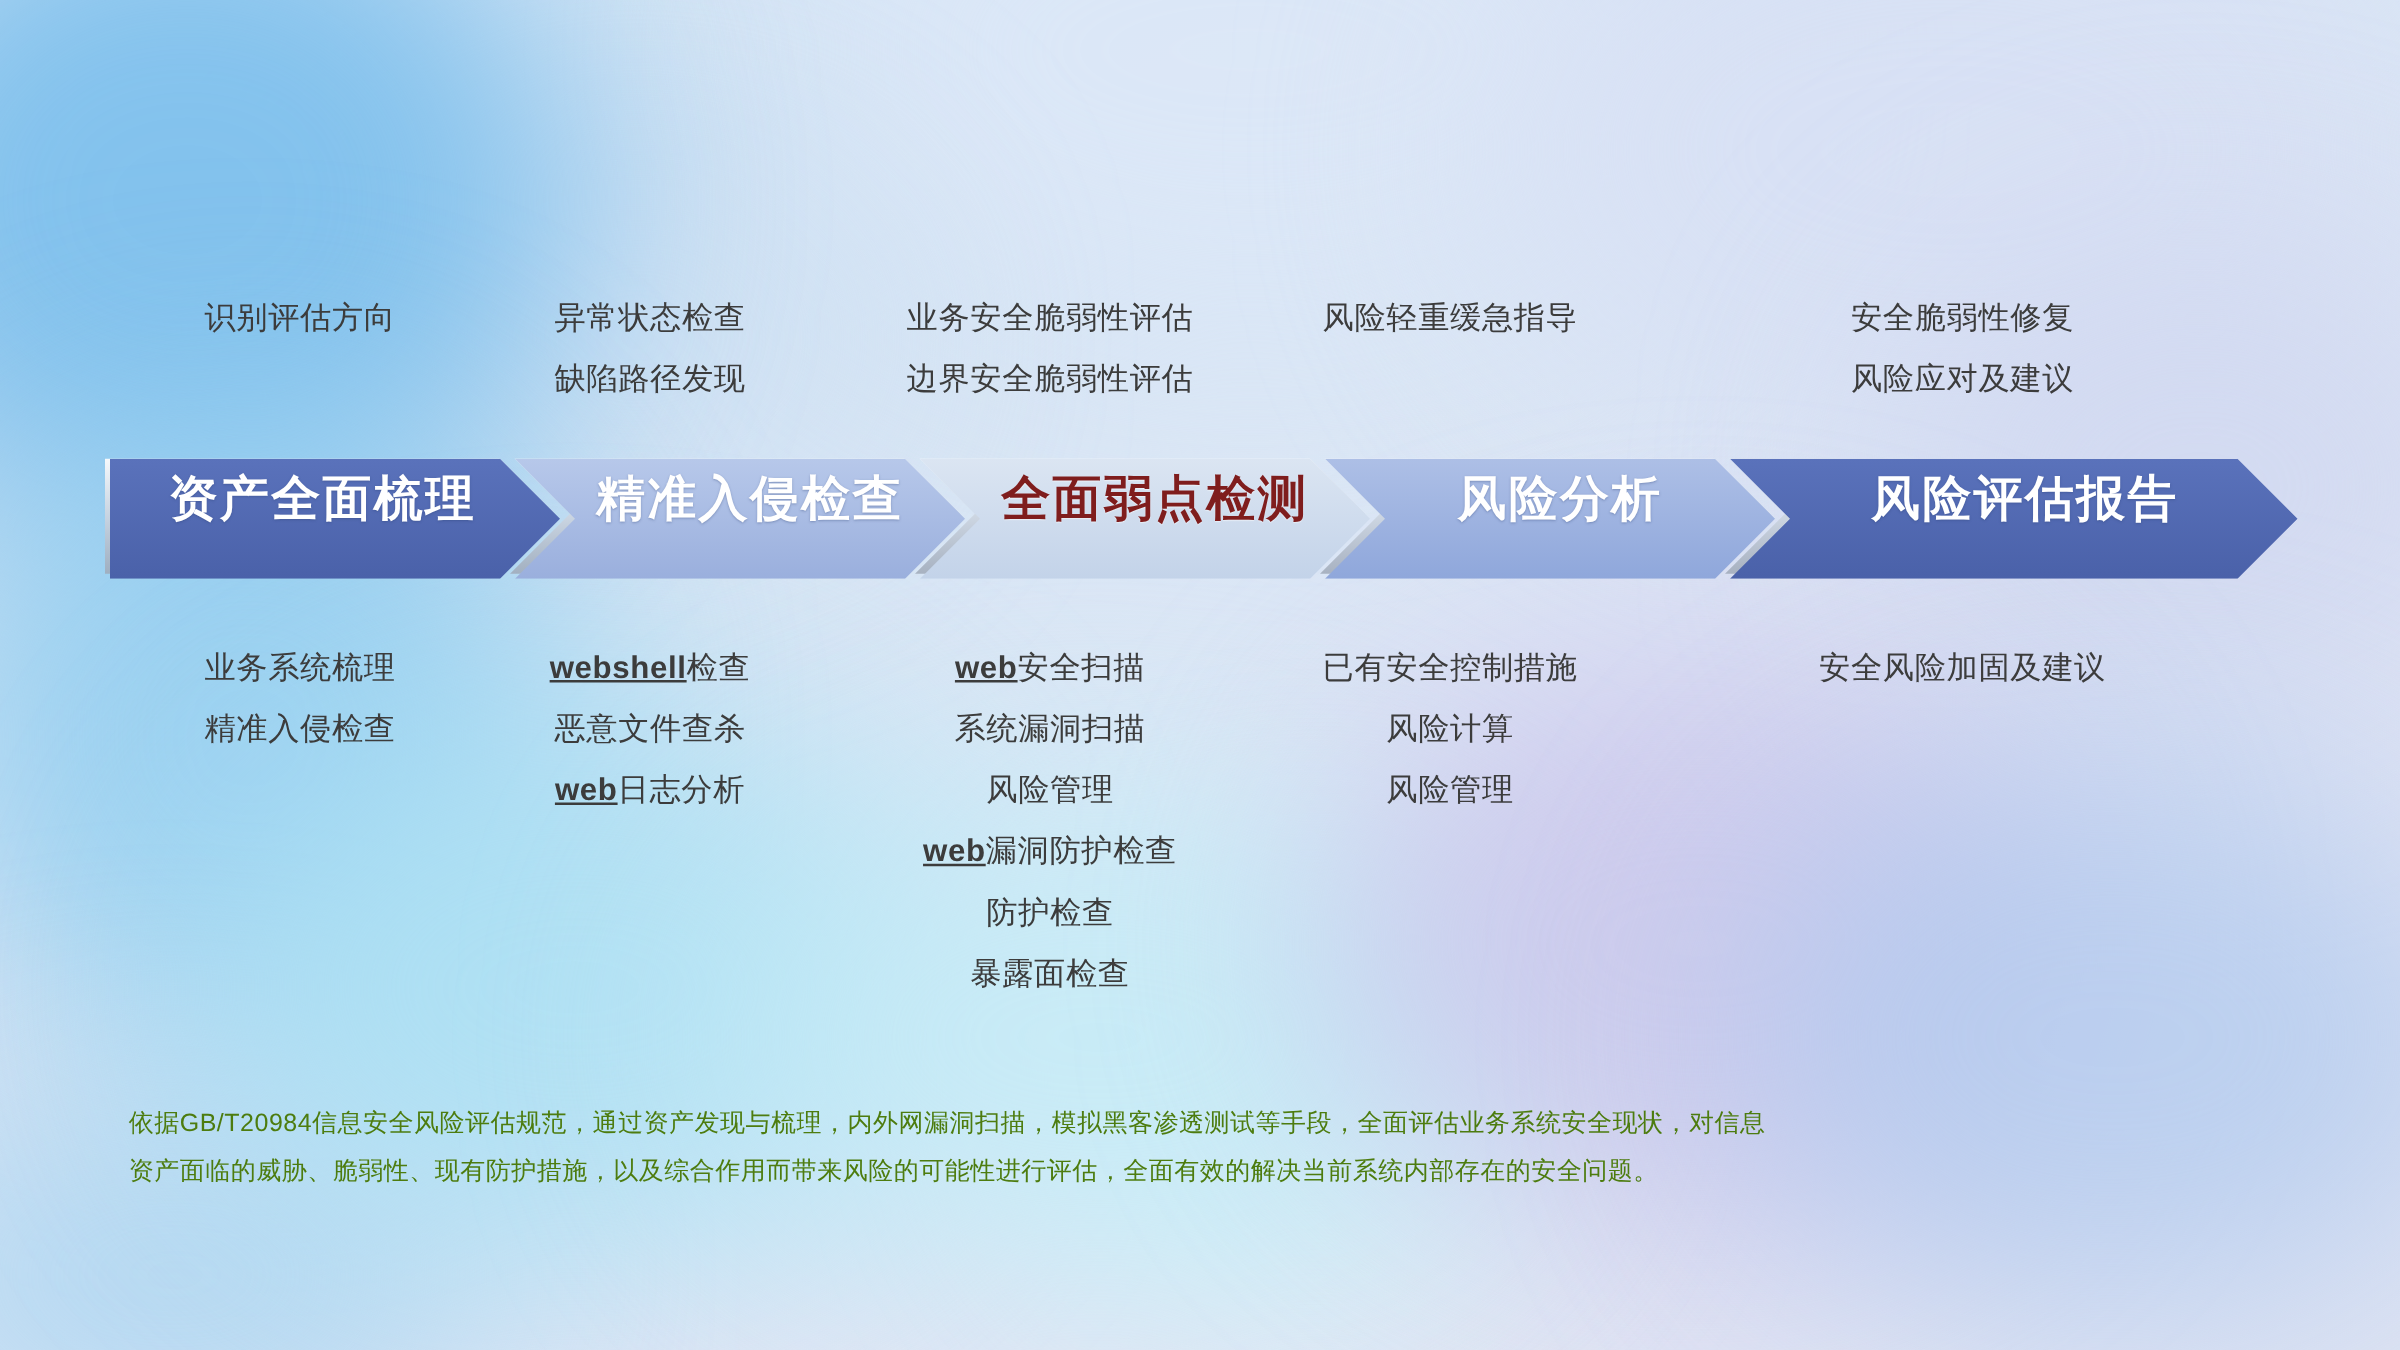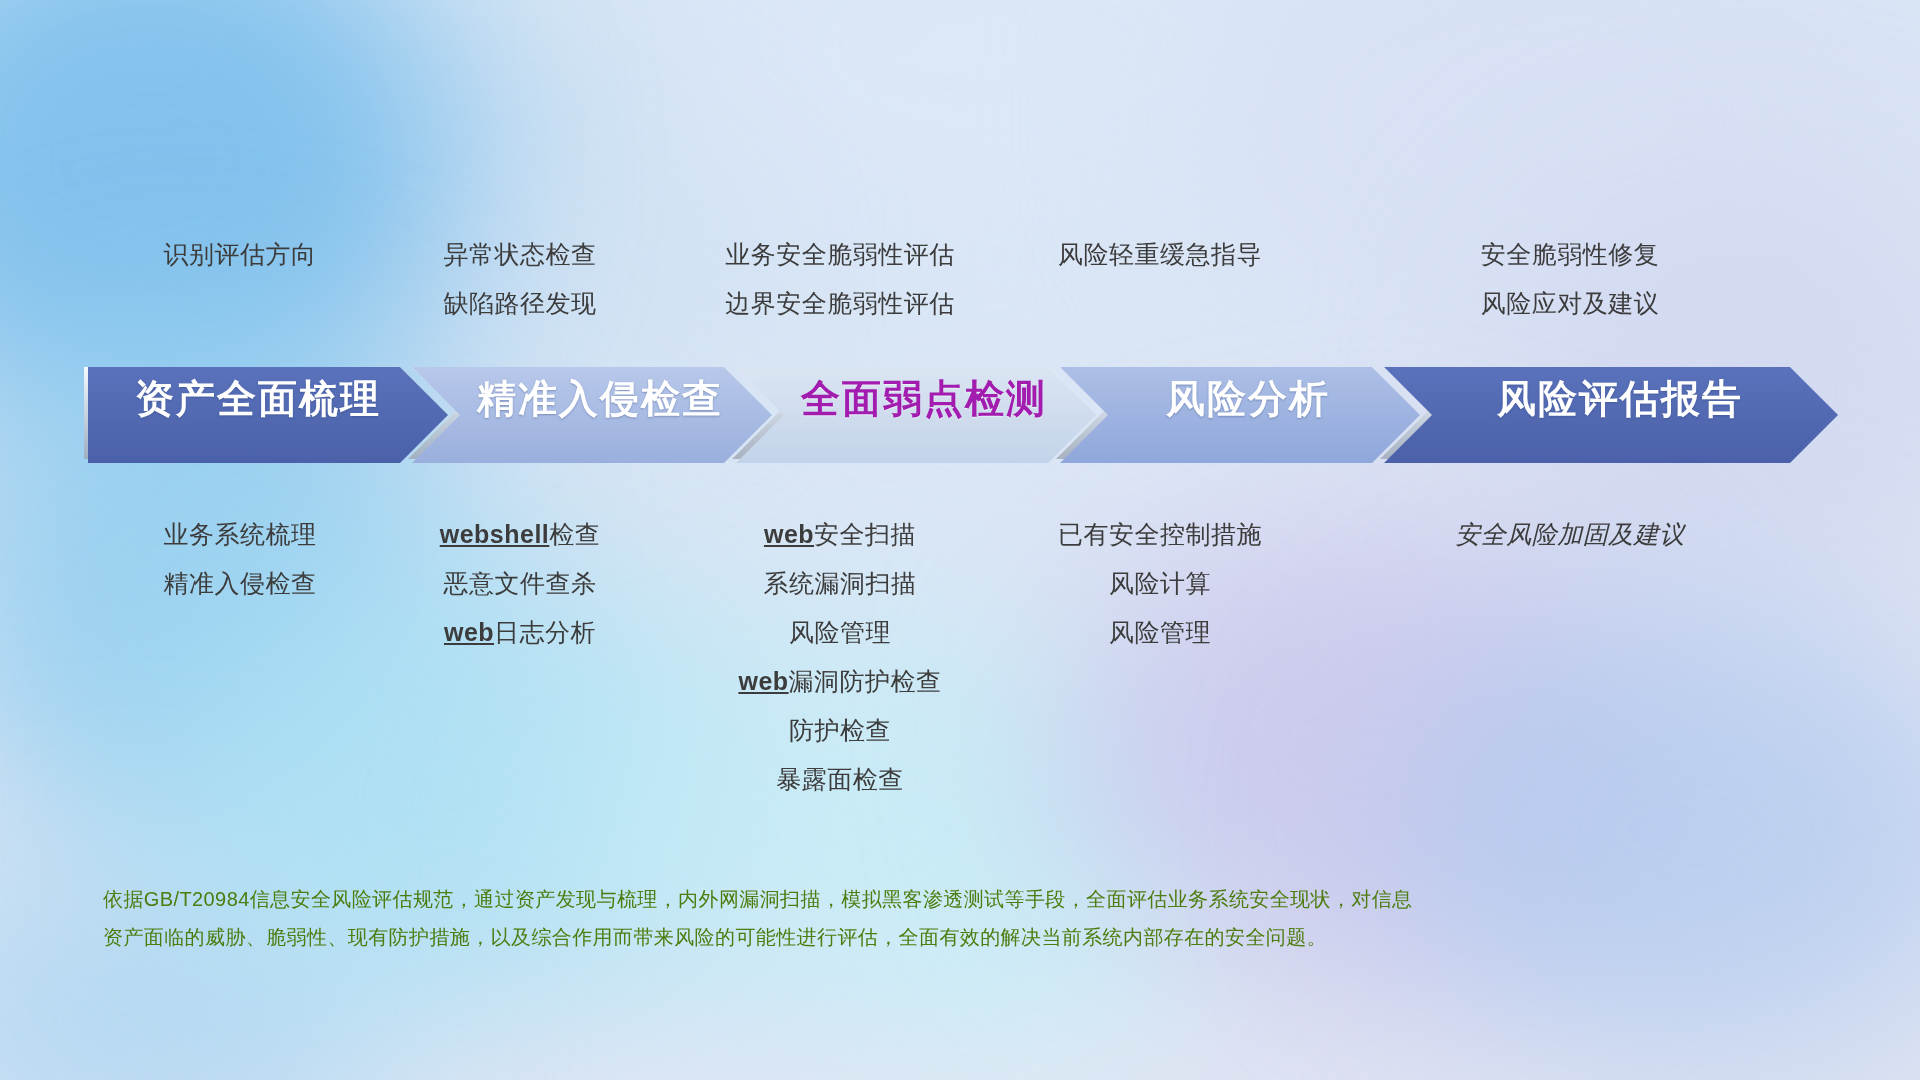--- a/index.html
+++ b/index.html
@@ -50,21 +50,21 @@
 
   .band-label{
     position:absolute;
     top:351px;height:96px;
     display:flex;align-items:center;justify-content:center;
     font-size:39px;font-weight:700;letter-spacing:2px;
     white-space:nowrap;
     pointer-events:none;
   }
   .lbl-light{color:#ffffff;text-shadow:0 1px 2px rgba(40,60,110,.35);}
-  .lbl-dark{color:#a21caf;text-shadow:0 1px 1px rgba(255,255,255,.55);}
+  .lbl-dark{color:#7f1d1d;text-shadow:0 1px 1px rgba(255,255,255,.55);}
 
   #footer{
     position:absolute;left:103px;top:880px;width:1500px;
     color:#4d7c0f;
     font-size:20px;line-height:38px;
     letter-spacing:.4px;
   }
 </style>
 </head>
 <body>
@@ -172,21 +172,21 @@
       <div class="bot-item">风险管理</div>
       <div class="bot-item"><b>web</b><span>漏洞防护检查</span></div>
       <div class="bot-item">防护检查</div>
       <div class="bot-item">暴露面检查</div>
     </div>
   <div class="col" id="bot-4" style="left:980px;top:510px;width:360px;">
       <div class="bot-item">已有安全控制措施</div>
       <div class="bot-item">风险计算</div>
       <div class="bot-item">风险管理</div>
     </div>
-  <div class="col" id="bot-5" style="left:1380px;top:510px;width:380px;font-style:italic;">
+  <div class="col" id="bot-5" style="left:1380px;top:510px;width:380px;">
       <div class="bot-item">安全风险加固及建议</div>
     </div>
 
   <div id="footer">
     <div>依据GB/T20984信息安全风险评估规范，通过资产发现与梳理，内外网漏洞扫描，模拟黑客渗透测试等手段，全面评估业务系统安全现状，对信息</div>
     <div>资产面临的威胁、脆弱性、现有防护措施，以及综合作用而带来风险的可能性进行评估，全面有效的解决当前系统内部存在的安全问题。</div>
   </div>
 
 </div>
 

